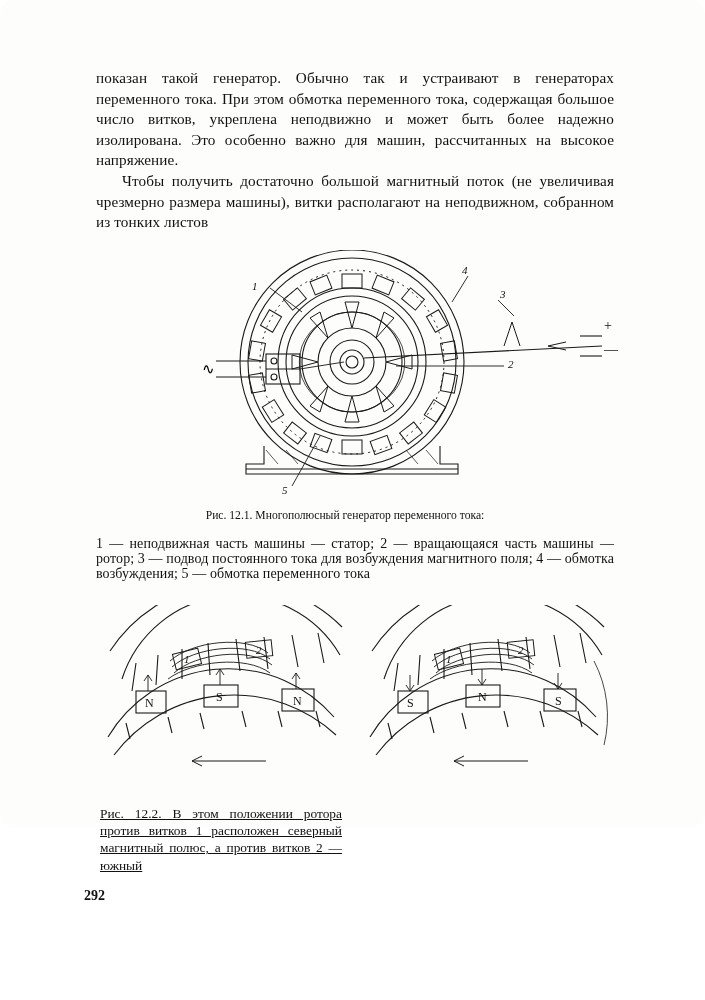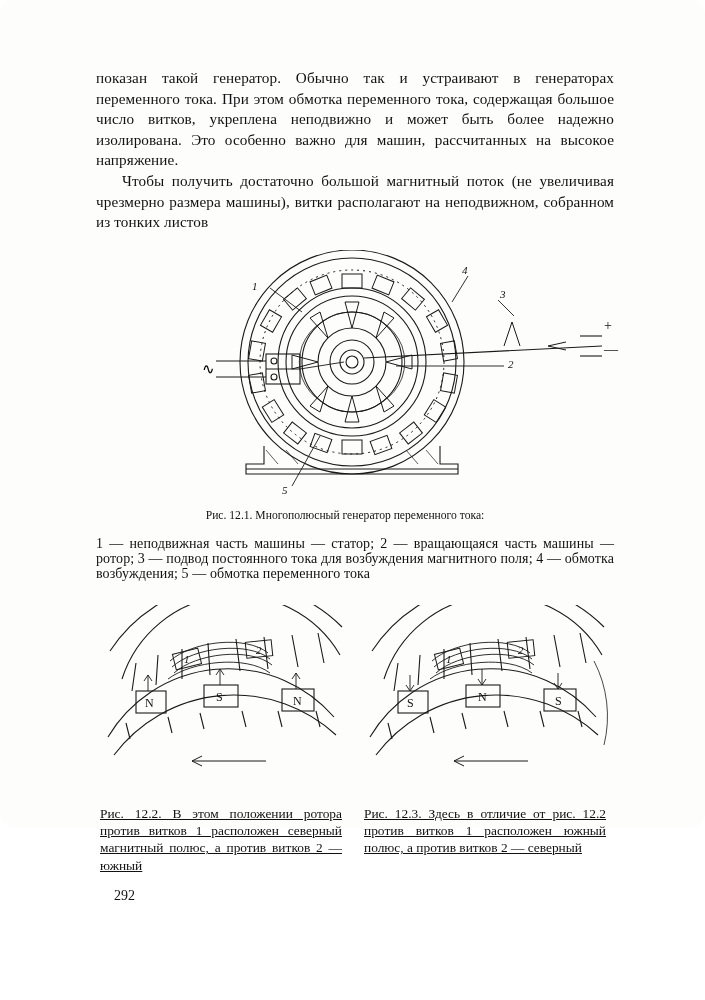--- a/index.html
+++ b/index.html
@@ -78,23 +78,24 @@
     font-size: 13.4px;
     line-height: 17.2px;
     width: 242px;
     text-align: justify;
     text-decoration: underline;
   }
   #cap-122 { left: 100px; }
   #cap-123 { left: 364px; }
   .page-number {
     position: absolute;
-    left: 114px;
+    left: 84px;
     top: 888px;
     font-size: 14px;
+    font-weight: bold;
   }
   .lbl {
     position: absolute;
     font-family: "Liberation Serif", serif;
     font-size: 11px;
     font-style: italic;
   }
   svg { display: block; }
 </style>
 </head>
@@ -304,16 +305,15 @@
       <g font-family="Liberation Serif, serif" font-size="11" font-style="italic" fill="#111">
         <text x="88" y="58">1</text>
         <text x="160" y="49">2</text>
         <text x="350" y="58">1</text>
         <text x="422" y="49">2</text>
       </g>
     </svg>
   </div>
 
   <div class="lower-cap" id="cap-122">Рис. 12.2. В этом положении ротора против   витков   1 расположен северный   магнитный   полюс,   а против витков 2 — южный</div>
-  <div class="lower-cap" id="cap-123">Рис. 12.3. Здесь в отличие от рис. 12.2 против витков 1 расположен южный полюс, а против витков 2 — северный</div>
 
   <div class="page-number">292</div>
 </div>
 
 </body></html>

